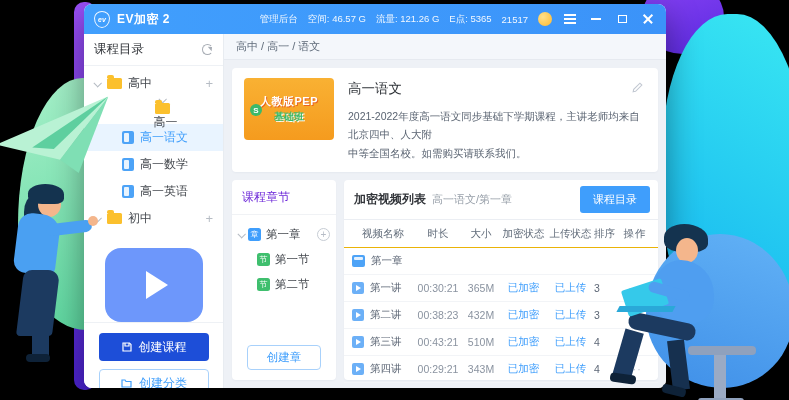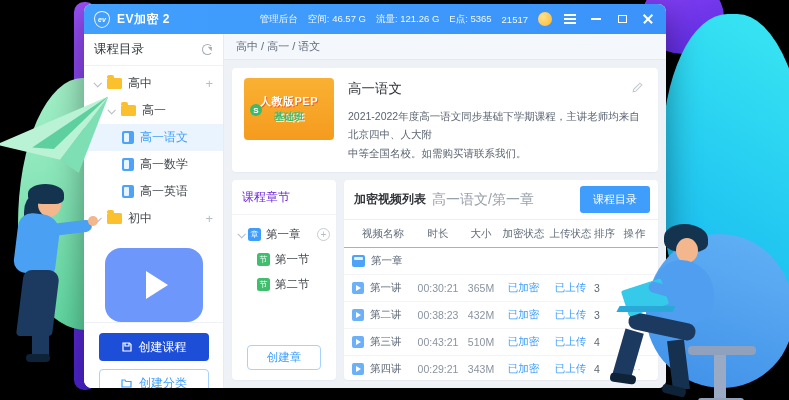--- a/index.html
+++ b/index.html
@@ -81,21 +81,21 @@
   
   .sidebar { width:140px; flex:none; background:#fff; border-right:1px solid #e8ecf1; display:flex; flex-direction:column; }
   .side-head { height:32px; flex:none; display:flex; align-items:center; padding:0 10px;
                border-bottom:1px solid #eef1f5; font-size:12.5px; color:#33363b; }
   .refresh { margin-left:auto; width:11px; height:11px; border:1.5px solid #a8adb5; border-radius:50%;
              border-right-color:transparent; position:relative; }
   .refresh::after { content:""; position:absolute; right:-3px; top:-1px; border:3px solid transparent; border-left-color:#a8adb5; transform:rotate(-40deg); }
   .tree { padding-top:4px; }
   .tree-item { height:27px; display:flex; align-items:center; font-size:12px; color:#45494f; cursor:default; }
   .tree-item.lv1 { padding-left:10px; }
-  .tree-item.lv2 { padding-left:24px; }
+  .tree-item.lv2 { padding-left:24px;flex-direction:column; }
   .tree-item.lv3 { padding-left:38px; }
   .tree-item.selected { background:#e9f4ff; }
   .tree-item.selected .tlabel { color:#3f9efc; }
   .caret { width:6px; height:6px; border-right:1.5px solid #b6bcc4; border-bottom:1.5px solid #b6bcc4;
            transform:rotate(45deg) translateY(-1px); margin-right:7px; flex:none; }
   .ficon { width:15px; height:11px; background:#fbc02d; border-radius:1.5px; position:relative; margin-right:6px; flex:none; }
   .ficon::before { content:""; position:absolute; top:-3px; left:0; width:7px; height:3px; background:#fbc02d; border-radius:2px 2px 0 0; }
   .bicon { width:12px; height:13px; background:#4da3f7; border-radius:2px; position:relative; margin-right:6px; flex:none; }
   .bicon::before { content:""; position:absolute; left:2px; top:2px; width:5px; height:9px; background:rgba(255,255,255,.88); border-radius:1px; }
   .tree-plus { margin-left:auto; margin-right:10px; color:#b6bcc4; font-size:13px; line-height:1; }
@@ -141,21 +141,21 @@
   .badge.blue { background:#3f9efc; }
   .badge.green { background:#3fbf6e; }
   .add-circle { margin-left:auto; width:13px; height:13px; border:1px solid #c6ccd4; border-radius:50%;
                 color:#b6bcc6; font-size:10px; line-height:11px; text-align:center; flex:none; cursor:default; }
   .create-ch { margin:auto auto 10px; width:74px; height:25px; background:#fff; border:1px solid #a8d1fb;
                color:#3f9efc; border-radius:4px; font-size:11.5px; font-family:inherit; cursor:default; }
   .videos-card { flex:1; background:#fff; border-radius:4px; display:flex; flex-direction:column;
                  min-width:0; box-shadow:0 1px 2px rgba(20,40,80,.04); }
   .v-head { display:flex; align-items:center; padding:6px 8px 6px 10px; flex:none; }
   .v-title { font-size:12px; color:#33363b; font-weight:bold; }
-  .v-sub { font-size:14px; color:#98a0aa; margin-left:6px; }
+  .v-sub { font-size:11px; color:#98a0aa; margin-left:6px; }
   .add-video { margin-left:auto; background:#3f9efc; color:#fff; border:none; font-family:inherit;
                font-size:11px; padding:6px 13px; border-radius:3px; cursor:default; }
   .table { flex:1; min-height:0; font-size:10.5px; }
   .t-row { display:flex; align-items:center; height:27px; padding:0 8px; border-bottom:1px solid #f2f4f7; color:#5c6675; }
   .t-header { height:29px; border-top:1px solid #ebeef3; border-bottom:1px solid #eab308; color:#606b79; }
   .c-name { flex:1; min-width:0; display:flex; align-items:center; gap:6px; overflow:hidden; white-space:nowrap; }
   .t-header .c-name { justify-content:center; }
   .c-dur { width:48px; text-align:center; color:#8a93a0; }
   .c-size { width:38px; text-align:center; color:#8a93a0; }
   .c-enc,.c-up { width:47px; text-align:center; color:#3f9efc; }

